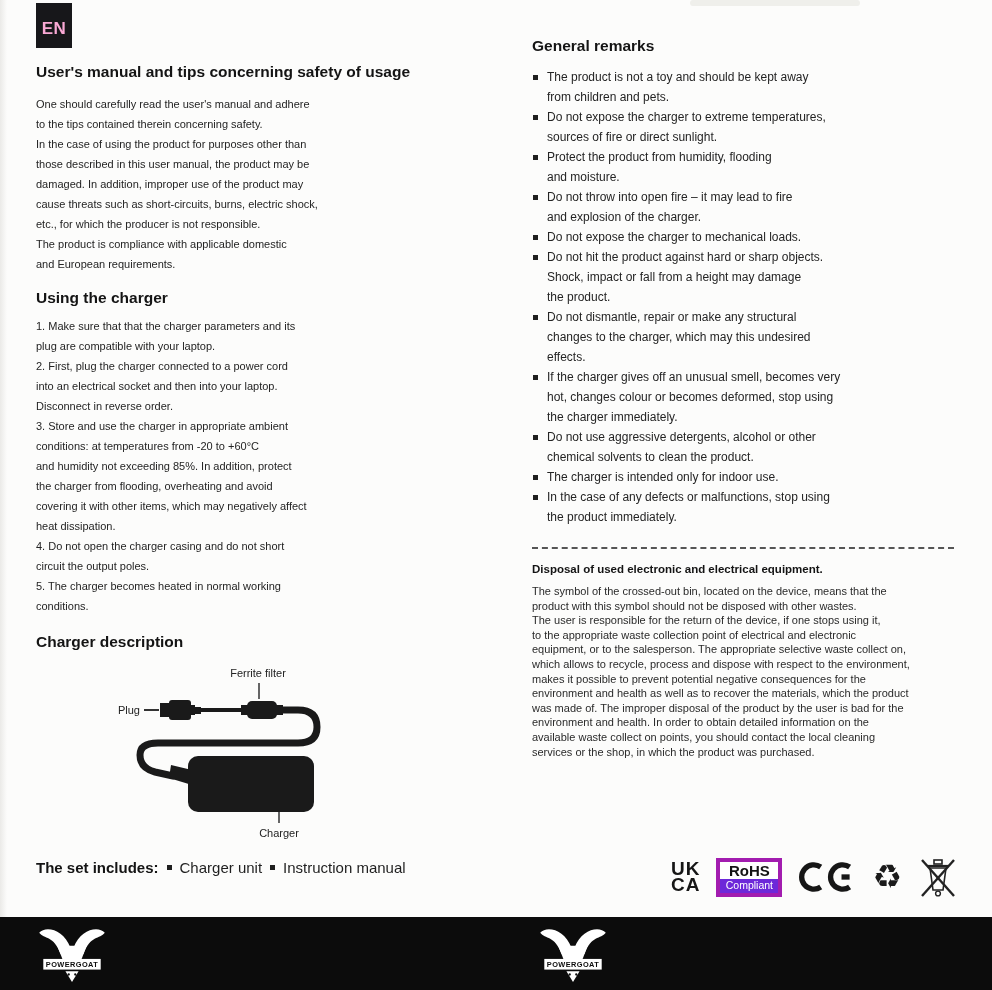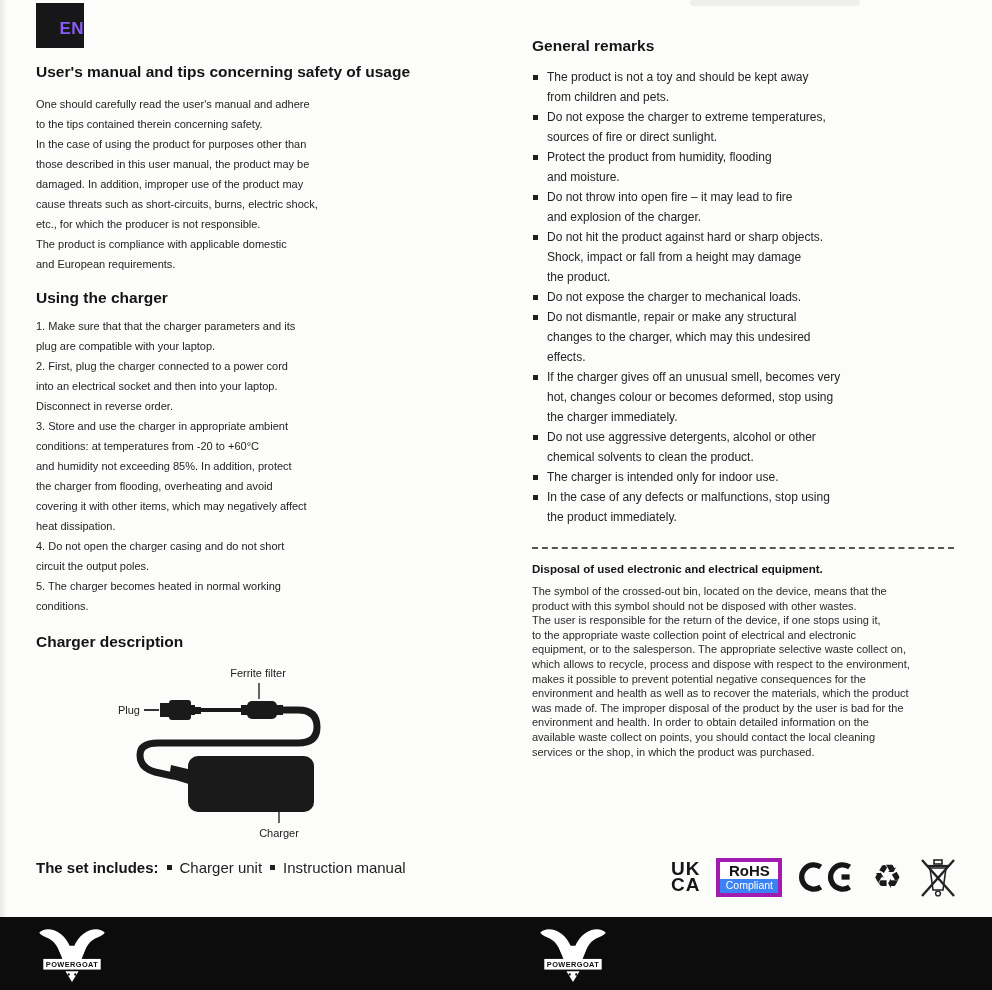--- a/index.html
+++ b/index.html
@@ -9,23 +9,23 @@
     background:#fcfcfb;
     font-family:"Liberation Sans", sans-serif;
     color:#1f1f1f;
     overflow:hidden;
   }
   .scan-left { position:absolute; left:0; top:0; bottom:73px; width:7px;
     background:linear-gradient(90deg,#d9d8d4,rgba(255,255,255,0)); opacity:.5; }
   .scan-top { position:absolute; top:0; left:690px; width:170px; height:6px;
     background:#e4e3df; opacity:.55; border-radius:3px; }
 
-  .en-badge { position:absolute; left:36px; top:3px; width:48px; height:45px;
-    background:#17171a; color:#8b5cf6; font-weight:bold; font-size:17px;
-    display:flex; align-items:flex-end; justify-content:flex-end; padding-bottom:9px; letter-spacing:.5px; }
+  .en-badge { position:absolute; left:36px; top:3px; width:36px; height:45px;
+    background:#17171a; color:#f9a8d4; font-weight:bold; font-size:17px;
+    display:flex; align-items:flex-end; justify-content:center; padding-bottom:9px; letter-spacing:.5px; }
 
   .col { position:absolute; }
   .col-left  { left:36px;  top:62px; width:440px; }
   .col-right { left:532px; top:36px; width:426px; }
 
   h1,h2 { font-size:15.5px; font-weight:bold; color:#141414; line-height:19px; }
   h1 { margin-bottom:13px; }
   .h-using { margin-top:14px; }
   .h-desc  { margin-top:16px; }
   .body-txt { font-size:11px; line-height:20px; white-space:pre-line; color:#242424; }
@@ -47,21 +47,21 @@
 
   .set-line { margin-top:14px; display:flex; align-items:center; font-size:15px; }
   .set-label { font-weight:bold; color:#141414; }
   .set-item { margin-left:8px; display:flex; align-items:center; }
   .set-item .sq { width:5px; height:5px; background:#1f1f1f; margin-right:8px; }
 
   .marks-row { margin-top:96px; display:flex; align-items:center; justify-content:flex-end; gap:16px; }
   .ukca { font-weight:bold; font-size:19px; line-height:16px; letter-spacing:1px; color:#161616; text-align:center; }
   .rohs { border:4px solid #a21caf; width:66px; text-align:center; background:#fff; }
   .rohs-top { font-weight:bold; font-size:15px; line-height:17px; color:#141414; }
-  .rohs-bot { background:#3b82f6; color:#fff; font-size:10.5px; line-height:13px; padding-bottom:1px; }
+  .rohs-bot { background:#6d28d9; color:#fff; font-size:10.5px; line-height:13px; padding-bottom:1px; }
   .recycle { font-family:"DejaVu Sans",sans-serif; font-size:33px; line-height:34px; color:#1a1a1a; }
 
   .footer-bar { position:absolute; left:0; right:0; bottom:0; height:73px; background:#0c0c0c; }
   .goat { position:absolute; top:5px; width:82px; height:64px; }
   .goat-left   { left:31px; }
   .goat-center { left:532px; }
   .goat text { font-family:"Liberation Sans",sans-serif; }
 </style>
 </head>
 <body>
@@ -166,27 +166,27 @@
         <span class="txt">Protect the product from humidity, flooding
 and moisture.</span>
       </li>
     <li class="remark">
         <span class="sq"></span>
         <span class="txt">Do not throw into open fire – it may lead to fire
 and explosion of the charger.</span>
       </li>
     <li class="remark">
         <span class="sq"></span>
+        <span class="txt">Do not expose the charger to mechanical loads.</span>
+      </li>
+    <li class="remark">
+        <span class="sq"></span>
         <span class="txt">Do not hit the product against hard or sharp objects.
 Shock, impact or fall from a height may damage
 the product.</span>
-      </li>
-    <li class="remark">
-        <span class="sq"></span>
-        <span class="txt">Do not expose the charger to mechanical loads.</span>
       </li>
     <li class="remark">
         <span class="sq"></span>
         <span class="txt">Do not dismantle, repair or make any structural
 changes to the charger, which may this undesired
 effects.</span>
       </li>
     <li class="remark">
         <span class="sq"></span>
         <span class="txt">If the charger gives off an unusual smell, becomes very

